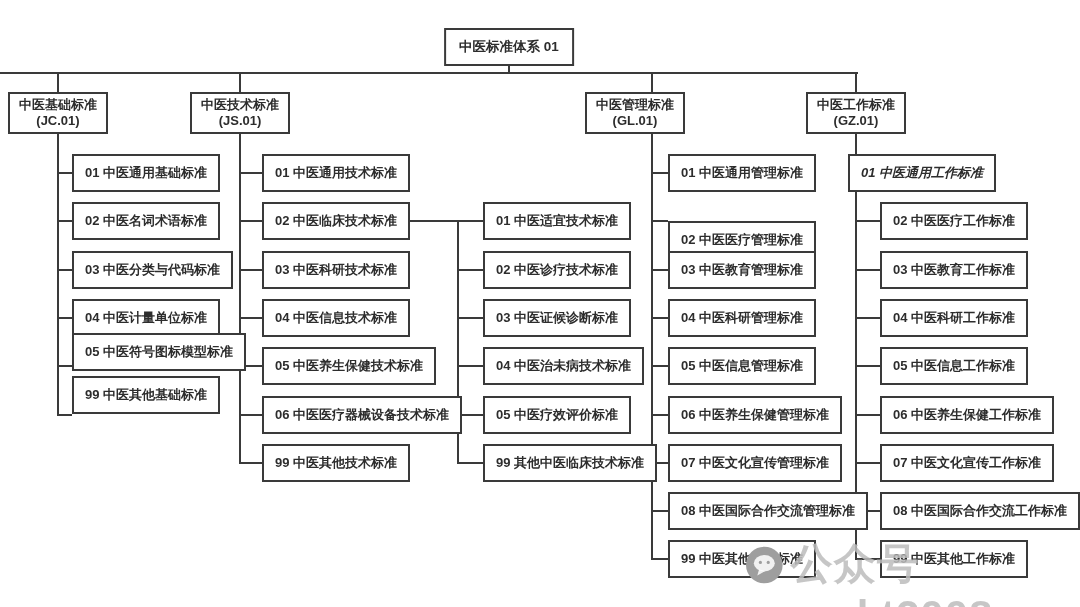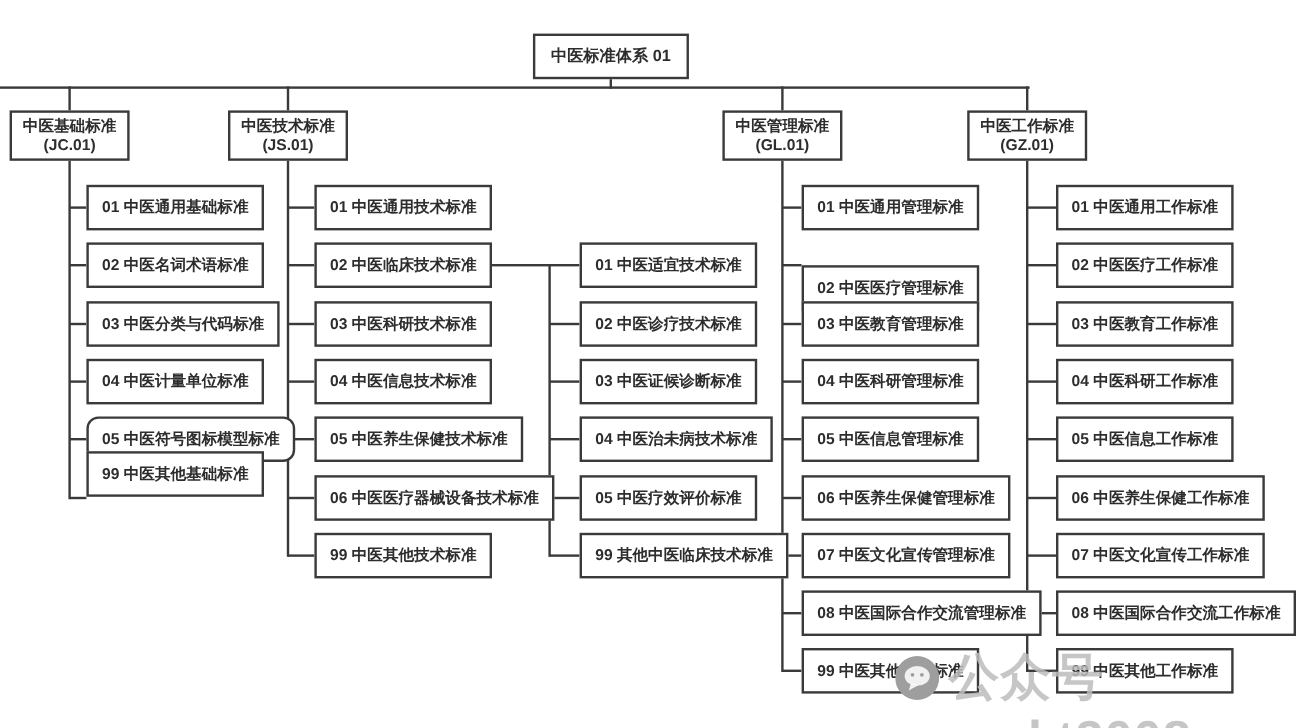--- a/index.html
+++ b/index.html
@@ -47,21 +47,21 @@
     <div class="line" style="left: 57px; top: 131px; width: 2px; height: 284.5px;"></div>
     <div class="line" style="left: 58px; top: 172px; width: 14px; height: 2px;"></div>
     <div class="node leaf" style="left: 72px; top: 154px;">01 中医通用基础标准</div>
     <div class="line" style="left: 58px; top: 220.3px; width: 14px; height: 2px;"></div>
     <div class="node leaf" style="left: 72px; top: 202px;">02 中医名词术语标准</div>
     <div class="line" style="left: 58px; top: 268.6px; width: 14px; height: 2px;"></div>
     <div class="node leaf" style="left: 72px; top: 251px;">03 中医分类与代码标准</div>
     <div class="line" style="left: 58px; top: 316.9px; width: 14px; height: 2px;"></div>
     <div class="node leaf" style="left: 72px; top: 299px;">04 中医计量单位标准</div>
     <div class="line" style="left: 58px; top: 365.2px; width: 14px; height: 2px;"></div>
-    <div class="node leaf" style="left: 72px; top: 347px; border-radius: 10px;">05 中医符号图标模型标准</div>
+    <div class="node leaf" style="left: 72px; top: 333px;">05 中医符号图标模型标准</div>
     <div class="line" style="left: 58px; top: 413.5px; width: 14px; height: 2px;"></div>
     <div class="node leaf" style="left: 72px; top: 376px;">99 中医其他基础标准</div>
     <div class="line" style="left: 239px; top: 72px; width: 2px; height: 21px;"></div>
     <div class="node header" style="left: 240px; top: 92px;">
       <div>中医技术标准</div>
       <div>(JS.01)</div>
     </div>
     <div class="line" style="left: 239px; top: 131px; width: 2px; height: 332.8px;"></div>
     <div class="line" style="left: 240px; top: 172px; width: 22px; height: 2px;"></div>
     <div class="node leaf" style="left: 262px; top: 154px;">01 中医通用技术标准</div>
@@ -71,21 +71,21 @@
     <div class="node leaf" style="left: 262px; top: 251px;">03 中医科研技术标准</div>
     <div class="line" style="left: 240px; top: 316.9px; width: 22px; height: 2px;"></div>
     <div class="node leaf" style="left: 262px; top: 299px;">04 中医信息技术标准</div>
     <div class="line" style="left: 240px; top: 365.2px; width: 22px; height: 2px;"></div>
     <div class="node leaf" style="left: 262px; top: 347px;">05 中医养生保健技术标准</div>
     <div class="line" style="left: 240px; top: 413.5px; width: 22px; height: 2px;"></div>
     <div class="node leaf" style="left: 262px; top: 396px;">06 中医医疗器械设备技术标准</div>
     <div class="line" style="left: 240px; top: 461.8px; width: 22px; height: 2px;"></div>
     <div class="node leaf" style="left: 262px; top: 444px;">99 中医其他技术标准</div>
     <div class="line" style="left: 651px; top: 72px; width: 2px; height: 21px;"></div>
-    <div class="node header" style="left: 652px; top: 92px;">
+    <div class="node header" style="left: 635px; top: 92px;">
       <div>中医管理标准</div>
       <div>(GL.01)</div>
     </div>
     <div class="line" style="left: 651px; top: 131px; width: 2px; height: 429.4px;"></div>
     <div class="line" style="left: 652px; top: 172px; width: 16px; height: 2px;"></div>
     <div class="node leaf" style="left: 668px; top: 154px;">01 中医通用管理标准</div>
     <div class="line" style="left: 652px; top: 220.3px; width: 16px; height: 2px;"></div>
     <div class="node leaf" style="left: 668px; top: 192px; margin-top: 29px;">02 中医医疗管理标准</div>
     <div class="line" style="left: 652px; top: 268.6px; width: 16px; height: 2px;"></div>
     <div class="node leaf" style="left: 668px; top: 251px;">03 中医教育管理标准</div>
@@ -101,21 +101,21 @@
     <div class="node leaf" style="left: 668px; top: 492px;">08 中医国际合作交流管理标准</div>
     <div class="line" style="left: 652px; top: 558.4px; width: 16px; height: 2px;"></div>
     <div class="node leaf" style="left: 668px; top: 540px;">99 中医其他管理标准</div>
     <div class="line" style="left: 855px; top: 72px; width: 2px; height: 21px;"></div>
     <div class="node header" style="left: 856px; top: 92px; text-align: center;">
       <div>中医工作标准</div>
       <div>(GZ.01)</div>
     </div>
     <div class="line" style="left: 855px; top: 131px; width: 2px; height: 429.4px;"></div>
     <div class="line" style="left: 856px; top: 172px; width: 24px; height: 2px;"></div>
-    <div class="node leaf" style="left: 880px; top: 154px;">01 中医通用工作标准</div>
+    <div class="node leaf" style="left: 848px; top: 154px; font-style: italic;">01 中医通用工作标准</div>
     <div class="line" style="left: 856px; top: 220.3px; width: 24px; height: 2px;"></div>
     <div class="node leaf" style="left: 880px; top: 202px;">02 中医医疗工作标准</div>
     <div class="line" style="left: 856px; top: 268.6px; width: 24px; height: 2px;"></div>
     <div class="node leaf" style="left: 880px; top: 251px;">03 中医教育工作标准</div>
     <div class="line" style="left: 856px; top: 316.9px; width: 24px; height: 2px;"></div>
     <div class="node leaf" style="left: 880px; top: 299px;">04 中医科研工作标准</div>
     <div class="line" style="left: 856px; top: 365.2px; width: 24px; height: 2px;"></div>
     <div class="node leaf" style="left: 880px; top: 347px;">05 中医信息工作标准</div>
     <div class="line" style="left: 856px; top: 413.5px; width: 24px; height: 2px;"></div>
     <div class="node leaf" style="left: 880px; top: 396px;">06 中医养生保健工作标准</div>

